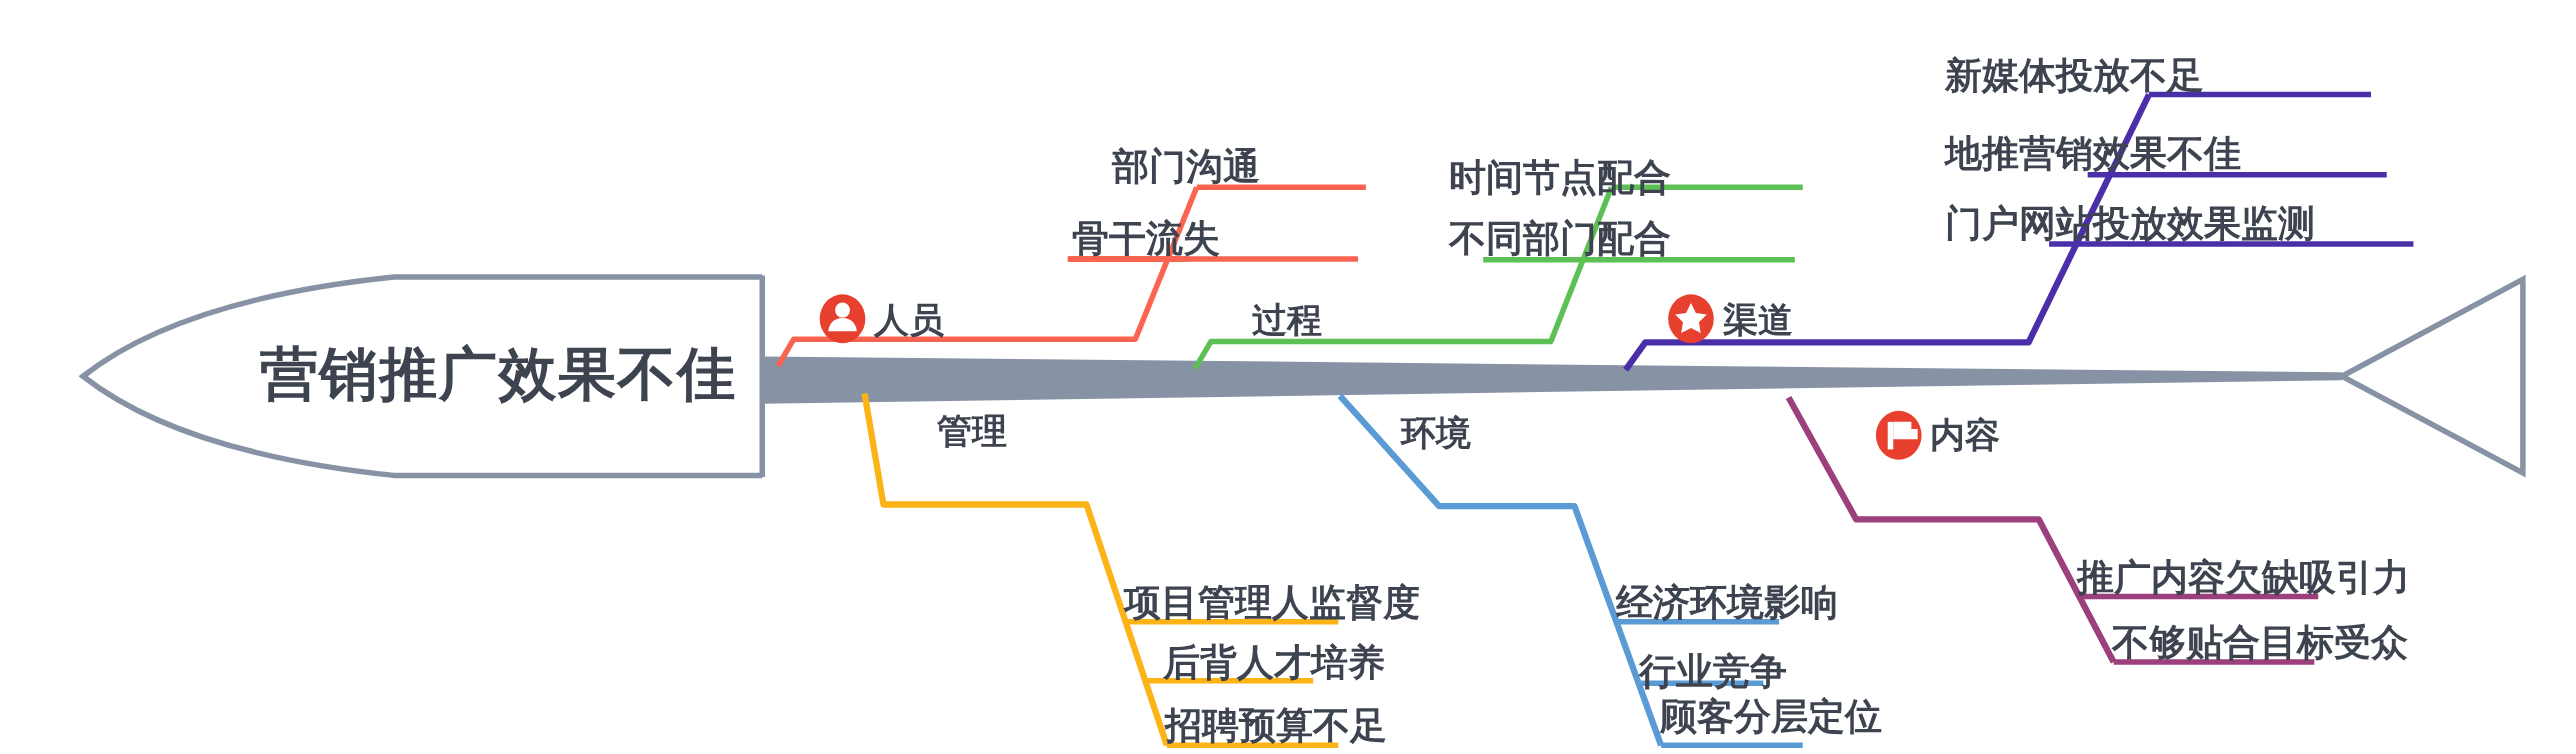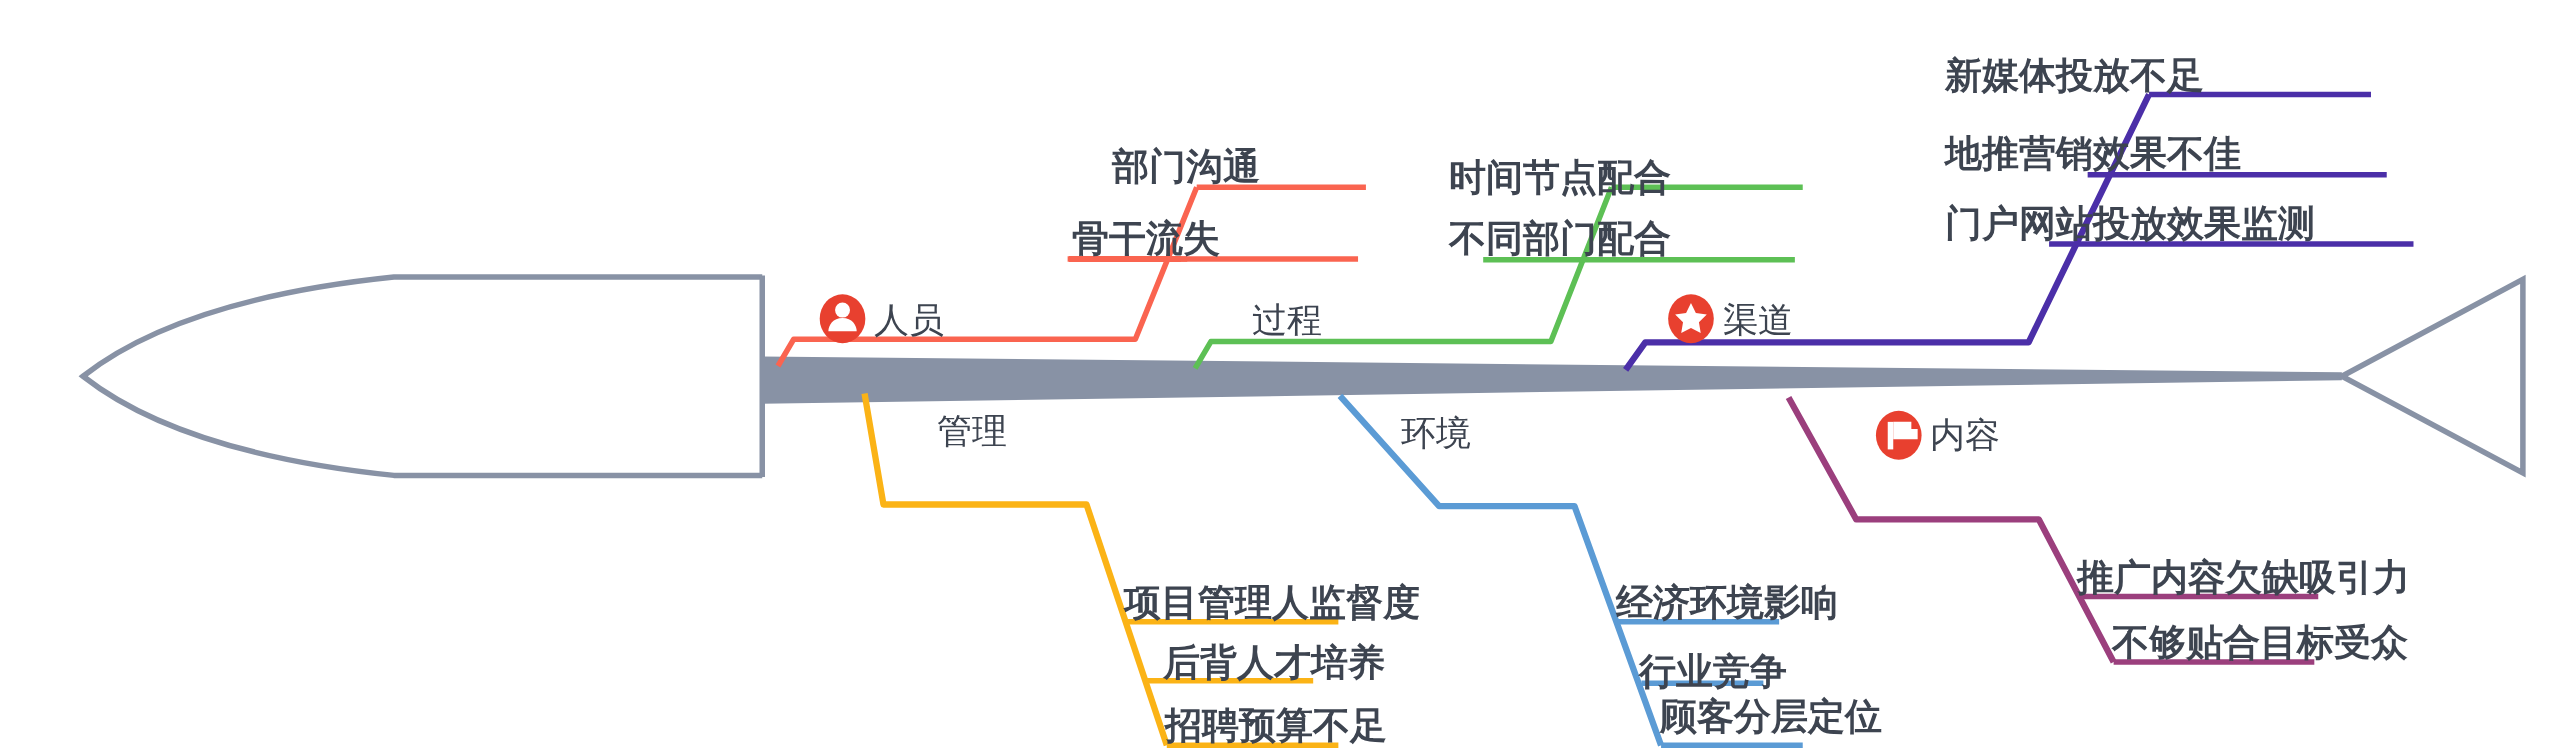--- a/index.html
+++ b/index.html
@@ -5,21 +5,21 @@
 <style>
   html,body{margin:0;padding:0;background:#ffffff;}
   body{
     font-family:"Liberation Sans","DejaVu Sans",sans-serif;
     width:2576px;height:754px;overflow:hidden;position:relative;
   }
   #stage{position:relative;width:2576px;height:754px;background:#fff;}
   svg.diagram{position:absolute;left:0;top:0;width:2576px;height:754px;}
   .lbl{
     position:absolute;white-space:nowrap;color:#3D4450;
-    font-weight:normal;line-height:1;
+    font-weight:bold;line-height:1;
   }
   .main-title{
     font-size:58px;letter-spacing:1.6px;
   }
   .cat-label{font-size:35px;}
   .sub-label{font-size:37px;font-weight:bold;}
 </style>
 </head>
 <body>
 
@@ -94,20 +94,21 @@
     </g>
 
     <g>
       <ellipse cx="2412" cy="553" rx="29" ry="31" fill="#E8402F"></ellipse>
       <rect x="2398" y="536" width="7" height="35" fill="#ffffff"></rect>
       <path d="M 2405 536 L 2428 536 L 2428 545 L 2436 545 L 2436 558 L 2405 558 Z" fill="#ffffff"></path>
     </g>
 
   </svg>
 
+  <div class="lbl main-title" style="left:260px;top:345px;">营销推广效果不佳</div>
 
   <div class="lbl cat-label" style="left:874px;top:302px;">人员</div>
   <div class="lbl cat-label" style="left:1252px;top:302px;">过程</div>
   <div class="lbl cat-label" style="left:1723px;top:302px;">渠道</div>
   <div class="lbl cat-label" style="left:937px;top:413px;">管理</div>
   <div class="lbl cat-label" style="left:1401px;top:415px;">环境</div>
   <div class="lbl cat-label" style="left:1930px;top:417px;">内容</div>
 
   <div class="lbl sub-label" style="left:1072px;top:148px;margin-left:40px;">部门沟通</div>
   <div class="lbl sub-label" style="left:1072px;top:220px;">骨干流失</div>

